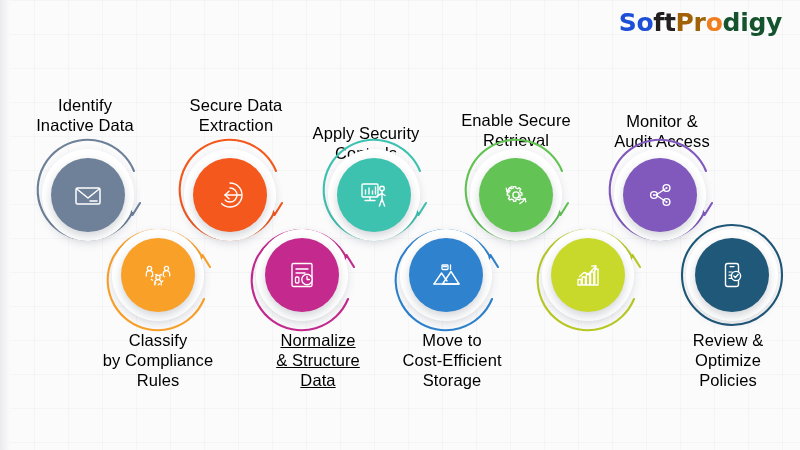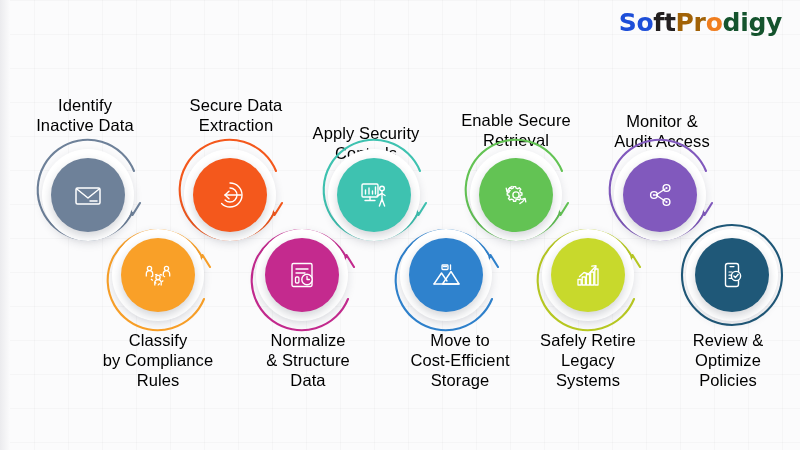--- a/index.html
+++ b/index.html
@@ -142,21 +142,21 @@
       <svg width="34" height="34" viewBox="0 0 34 34">
         <rect x="7" y="5.5" width="20" height="23" rx="1.4" fill="none" stroke="#fff" stroke-width="1.4"></rect>
         <line x1="11" y1="11" x2="23" y2="11" stroke="#fff" stroke-width="1.4" stroke-linecap="round"></line>
         <line x1="11" y1="15" x2="20" y2="15" stroke="#fff" stroke-width="1.4" stroke-linecap="round"></line>
         <rect x="10.5" y="19" width="3.4" height="6" rx="1" fill="none" stroke="#fff" stroke-width="1.3"></rect>
         <circle cx="22" cy="21.5" r="5.2" fill="#c42a8e" stroke="#fff" stroke-width="1.4"></circle>
         <path d="M22 18.4 v3.1 h2.4" fill="none" stroke="#fff" stroke-width="1.3" stroke-linecap="round" stroke-linejoin="round"></path>
       </svg>
     </div>
   </div>
-  <div class="lbl" style="left:224px;top:330px;width:168px;">Normalize
+  <div class="lbl" style="left:234px;top:330px;width:168px;text-decoration:underline;">Normalize
 &amp; Structure
 Data</div>
 
   <div class="lbl top" style="left:280px;top:135px;width:172px;margin-top:28px;">Apply Security
 Controls</div>
   <div class="node" style="left:326px;top:147px;">
     <svg class="ring-arrow" viewBox="0 0 128 128">
       <path d="M110 40 A50 50 0 1 0 108 82" fill="none" stroke="#3ec2b0" stroke-width="2.1" stroke-linecap="round"></path>
       <path d="M102 70 L108.5 84 L116 72" fill="none" stroke="#3ec2b0" stroke-width="2.1" stroke-linecap="round" stroke-linejoin="round"></path>
     </svg>
@@ -188,21 +188,21 @@
       <svg width="36" height="36" viewBox="0 0 36 36">
         <rect x="14" y="8" width="6" height="4.5" rx="0.8" fill="none" stroke="#fff" stroke-width="1.3"></rect>
         <path d="M15 9.6 L18.8 9.6" stroke="#fff" stroke-width="1.1" stroke-linecap="round"></path>
         <line x1="22.5" y1="8" x2="22.5" y2="12.5" stroke="#fff" stroke-width="1.3" stroke-linecap="round"></line>
         <path d="M6 27 L13.5 16 L19 24" fill="none" stroke="#fff" stroke-width="1.4" stroke-linecap="round" stroke-linejoin="round"></path>
         <path d="M14.5 27 L23 14.5 L31 27 Z" fill="none" stroke="#fff" stroke-width="1.4" stroke-linecap="round" stroke-linejoin="round"></path>
         <line x1="6" y1="27" x2="31" y2="27" stroke="#fff" stroke-width="1.4" stroke-linecap="round"></line>
       </svg>
     </div>
   </div>
-  <div class="lbl" style="left:374px;top:330px;width:172px;">Move to
+  <div class="lbl" style="left:366px;top:330px;width:172px;">Move to
 Cost-Efficient
 Storage</div>
 
   <div class="lbl top" style="left:430px;top:150px;width:172px;">Enable Secure
 Retrieval</div>
   <div class="node" style="left:468px;top:147px;">
     <svg class="ring-arrow" viewBox="0 0 128 128">
       <path d="M110 40 A50 50 0 1 0 108 82" fill="none" stroke="#63c354" stroke-width="2.1" stroke-linecap="round"></path>
       <path d="M102 70 L108.5 84 L116 72" fill="none" stroke="#63c354" stroke-width="2.1" stroke-linecap="round" stroke-linejoin="round"></path>
     </svg>
@@ -234,23 +234,20 @@
           <rect x="12.2" y="20" width="3.2" height="8"></rect>
           <rect x="16.4" y="17.5" width="3.2" height="10.5"></rect>
           <rect x="20.6" y="15" width="3.2" height="13"></rect>
           <rect x="24.8" y="12" width="3.2" height="16"></rect>
         </g>
         <path d="M9.5 19.5 L14 15.5 L18.5 17 L25.5 9.5" fill="none" stroke="#fff" stroke-width="1.35" stroke-linecap="round" stroke-linejoin="round"></path>
         <path d="M21.8 9.2 L26 8.6 L25.6 12.8" fill="none" stroke="#fff" stroke-width="1.35" stroke-linecap="round" stroke-linejoin="round"></path>
       </svg>
     </div>
   </div>
-  <div class="lbl" style="left:502px;top:330px;width:172px;">Safely Retire
-Legacy
-Systems</div>
 
   <div class="lbl top" style="left:578px;top:151px;width:168px;">Monitor &amp;
 Audit Access</div>
   <div class="node" style="left:612px;top:147px;">
     <svg class="ring-arrow" viewBox="0 0 128 128">
       <path d="M110 40 A50 50 0 1 0 108 82" fill="none" stroke="#8159bd" stroke-width="2.1" stroke-linecap="round"></path>
       <path d="M102 70 L108.5 84 L116 72" fill="none" stroke="#8159bd" stroke-width="2.1" stroke-linecap="round" stroke-linejoin="round"></path>
     </svg>
     <div class="halo"></div>
     <div class="disc" style="background:#8159bd;">

